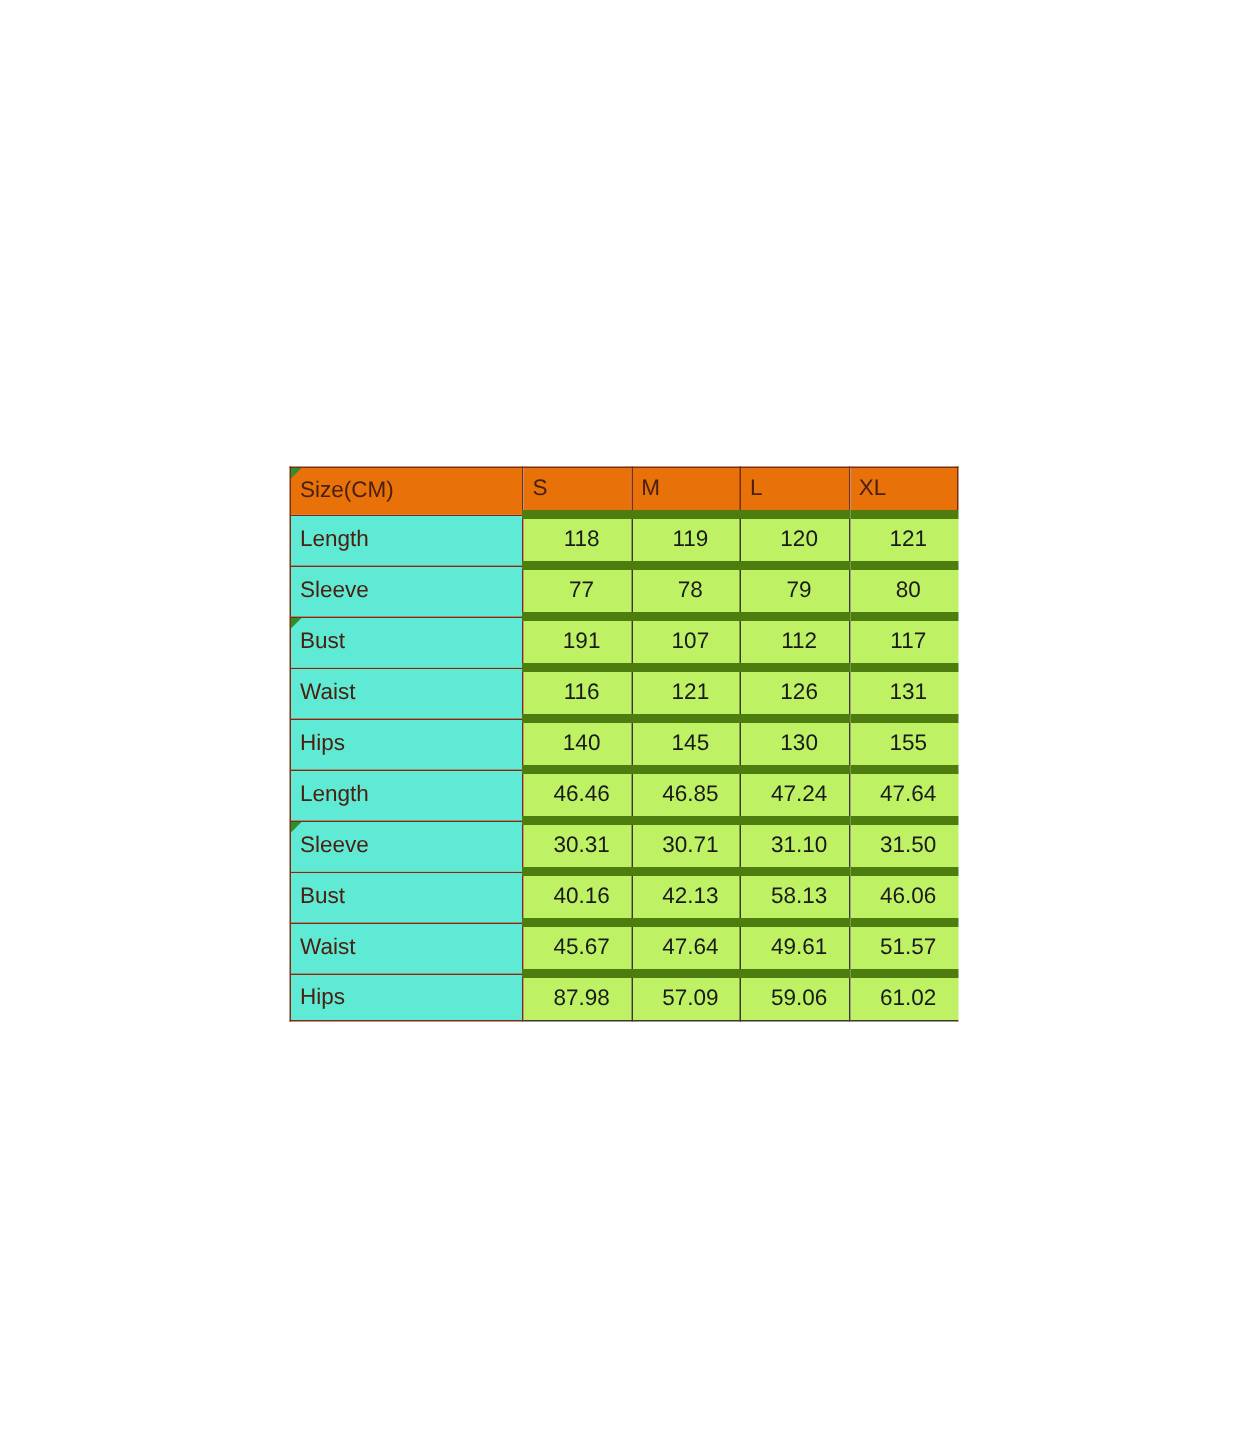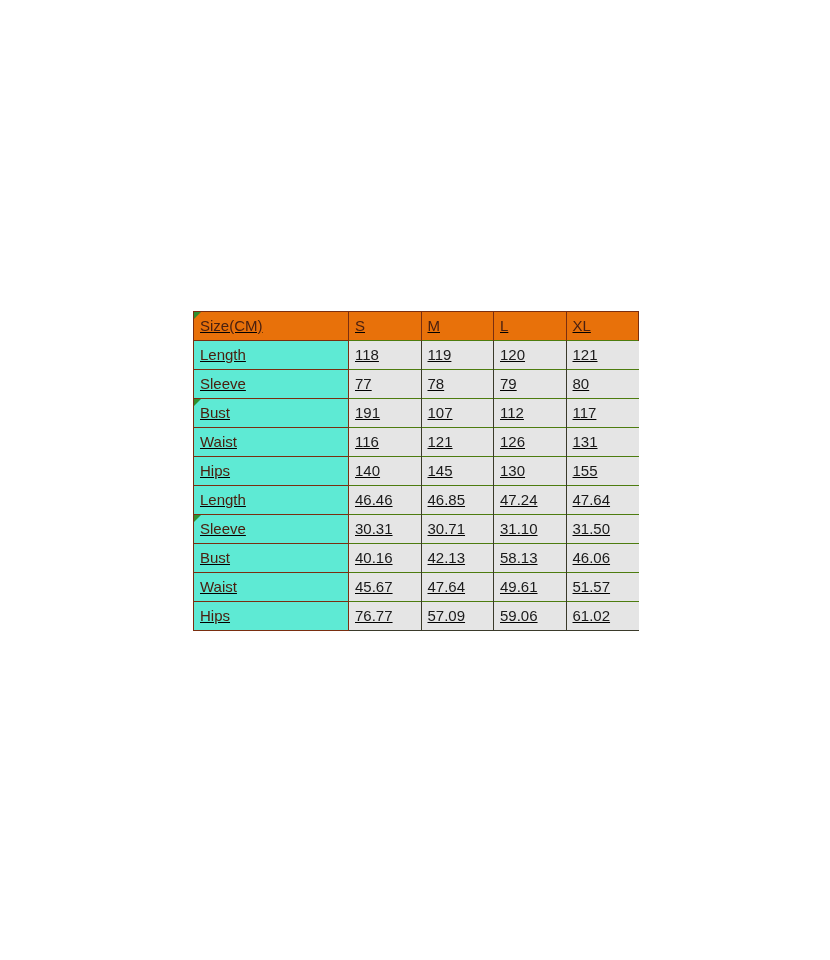--- a/index.html
+++ b/index.html
@@ -14,21 +14,20 @@
     position: relative;
     font-family: "Liberation Sans", sans-serif;
     overflow: hidden;
   }
 
   #size-chart-wrapper {
     position: absolute;
     left: 193px;
     top: 311px;
     width: 445px;
-    text-decoration: underline;
   }
 
   table.size-chart {
     border-collapse: collapse;
     table-layout: fixed;
     width: 445px;
     background: #ffffff;
   }
 
   table.size-chart col.label-col { width: 155px; }
@@ -59,24 +58,25 @@
     border-left: 1px solid #7A2E10;
   }
 
   
   tr.header-row td.orange {
     background: #E8710A;
   }
 
   
   td.green {
-    background: #e5e5e5;
+    background: #bef264;
     color: #1A1A1A;
-    border-top: 1px solid #4d7c0f;
+    border-top: 6px solid #4d7c0f;
     border-right: 1px solid #3A3A2A;
+    text-align: center;
   }
   tr:last-child td.green {
     border-bottom: 1px solid #3A3A2A;
   }
   td.green.last {
     border-right: none;
   }
 
   
   td.marker { position: relative; }
@@ -181,21 +181,21 @@
       <tr>
         <td class="orange first">Waist</td>
         <td class="green">45.67</td>
         <td class="green">47.64</td>
         <td class="green">49.61</td>
         <td class="green last">51.57</td>
       </tr>
 
       <tr>
         <td class="orange first">Hips</td>
-        <td class="green">76.77</td>
+        <td class="green">87.98</td>
         <td class="green">57.09</td>
         <td class="green">59.06</td>
         <td class="green last">61.02</td>
       </tr>
 
     </tbody>
   </table>
 </div>
 
 </body></html>

